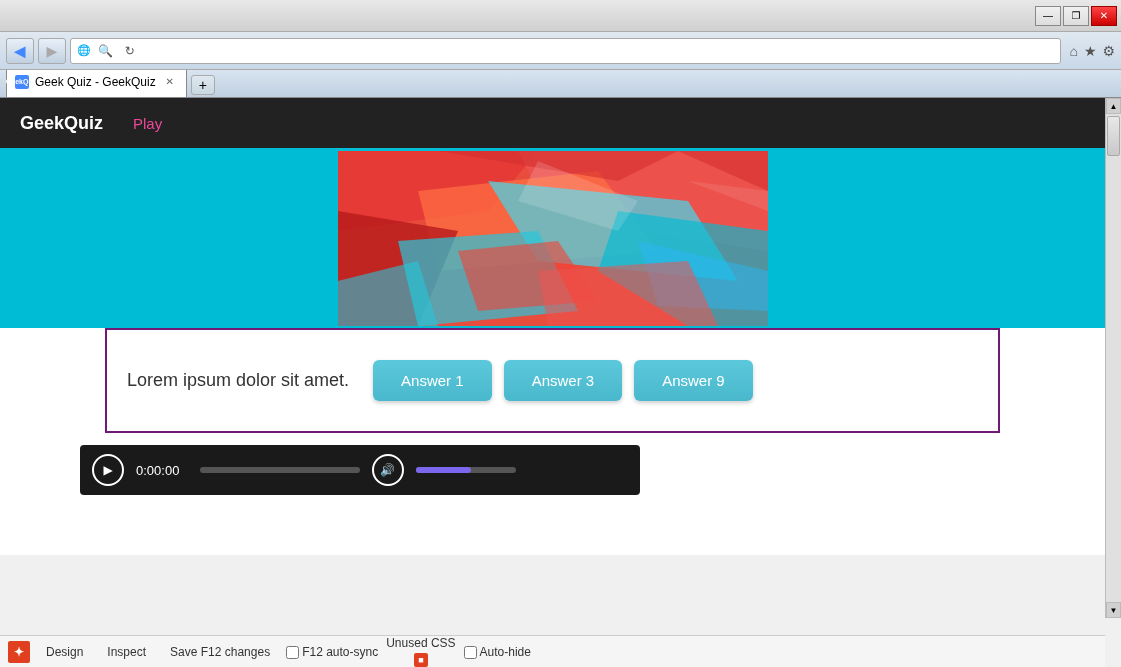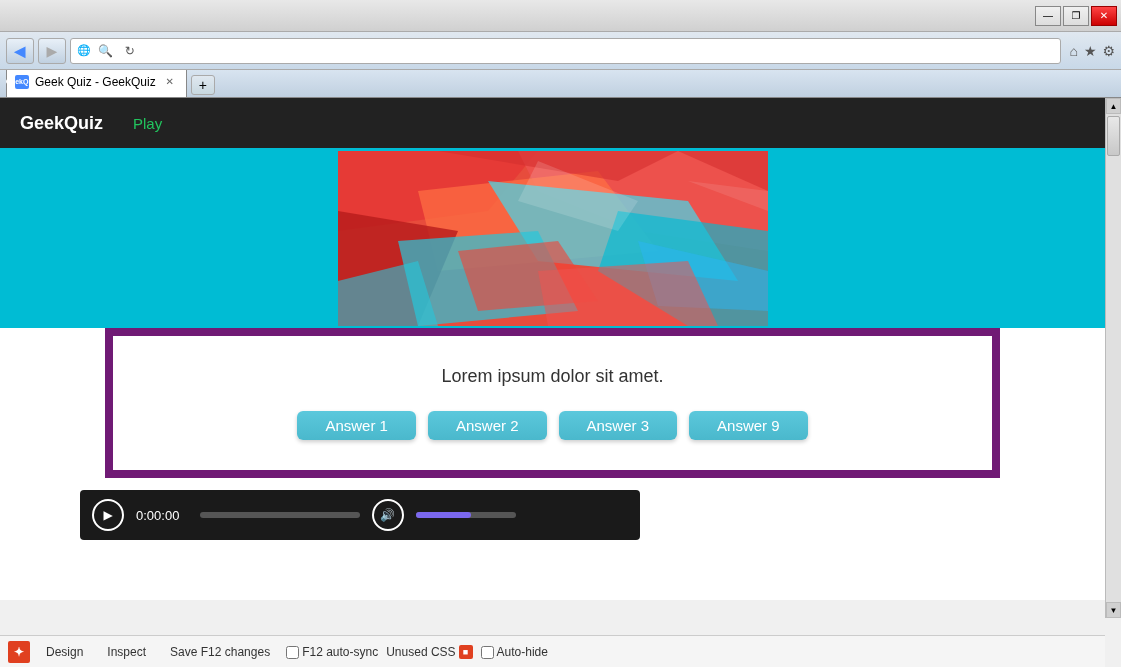--- a/index.html
+++ b/index.html
@@ -109,65 +109,65 @@
     
     .app-navbar {
       height: 50px;
       background: #222;
       display: flex;
       align-items: center;
       padding: 0 20px;
       gap: 30px;
     }
     .app-brand { color: white; font-size: 18px; font-weight: bold; }
-    .app-nav-link { color: #22c55e; font-size: 15px; text-decoration: none; cursor: pointer; }
+    .app-nav-link { color: #ec4899; font-size: 15px; text-decoration: none; cursor: pointer; }
 
     
     .main-content {
       background: white;
       margin: 0;
       padding-bottom: 0;
     }
 
     
     .hero-section {
       background: #00bcd4;
       display: flex;
       justify-content: center;
       align-items: center;
       height: 180px;
       position: relative;
     }
 
     
     .quiz-section {
-      border: 8px solid #701a75;
+      border: 2px solid #701a75;
       margin: 0 105px;
       padding: 30px 20px;
       background: white;
       display: flex;
-      flex-direction: column;
+      flex-direction: row;
       align-items: center;
       gap: 24px;
     }
     .quiz-question {
       font-size: 18px;
       color: #333;
       text-align: center;
     }
     .answer-buttons {
       display: flex;
       gap: 12px;
     }
     .answer-btn {
       background: linear-gradient(to bottom, #5bc8dc, #4ab8cc);
       color: white;
       border: none;
       border-radius: 6px;
-      padding: 6px 28px;
+      padding: 12px 28px;
       font-size: 15px;
       cursor: pointer;
       min-width: 110px;
       box-shadow: 0 2px 4px rgba(0,0,0,0.2);
     }
 
     
     .media-player {
       background: #1a1a1a;
       height: 50px;
@@ -232,21 +232,21 @@
     .devtools-btn {
       padding: 2px 8px;
       font-size: 12px;
       cursor: pointer;
       color: #333;
       background: none;
       border: none;
     }
     .devtools-check { display: flex; align-items: flex-end; gap: 3px; font-size: 12px; color: #333; }
     .devtools-check input { cursor: pointer; }
-    .devtools-unused { display: flex; align-items: center; gap: 3px; font-size: 12px; color: #333; }
+    .devtools-unused { display: flex; align-items: center; gap: 3px; font-size: 12px; color: #333; flex-direction: column; }
     .unused-badge { width: 14px; height: 14px; background: #e04020; border-radius: 2px; display: flex; align-items: center; justify-content: center; font-size: 9px; color: white; }
 
     
     .content-wrapper {
       width: 1105px;
       overflow: hidden;
     }
 
     
     .abstract-art {
@@ -337,21 +337,20 @@
           <polygon points="200,120 350,110 380,175 210,175" fill="#ef5350" opacity="0.55"></polygon>
         </svg>
       </div>
     </div>
 
     <div style="background:white; padding-top:0; margin:0 0 0 0;">
       <div class="quiz-section">
         <p class="quiz-question">Lorem ipsum dolor sit amet.</p>
         <div class="answer-buttons">
           <button class="answer-btn">Answer 1</button>
-          <button class="answer-btn">Answer 2</button>
           <button class="answer-btn">Answer 3</button>
           <button class="answer-btn">Answer 9</button>
         </div>
       </div>
     </div>
 
     <div style="background:white; padding: 4px 0 60px 0;">
       <div class="media-player">
         <div class="play-btn">
           <span>▶</span>

